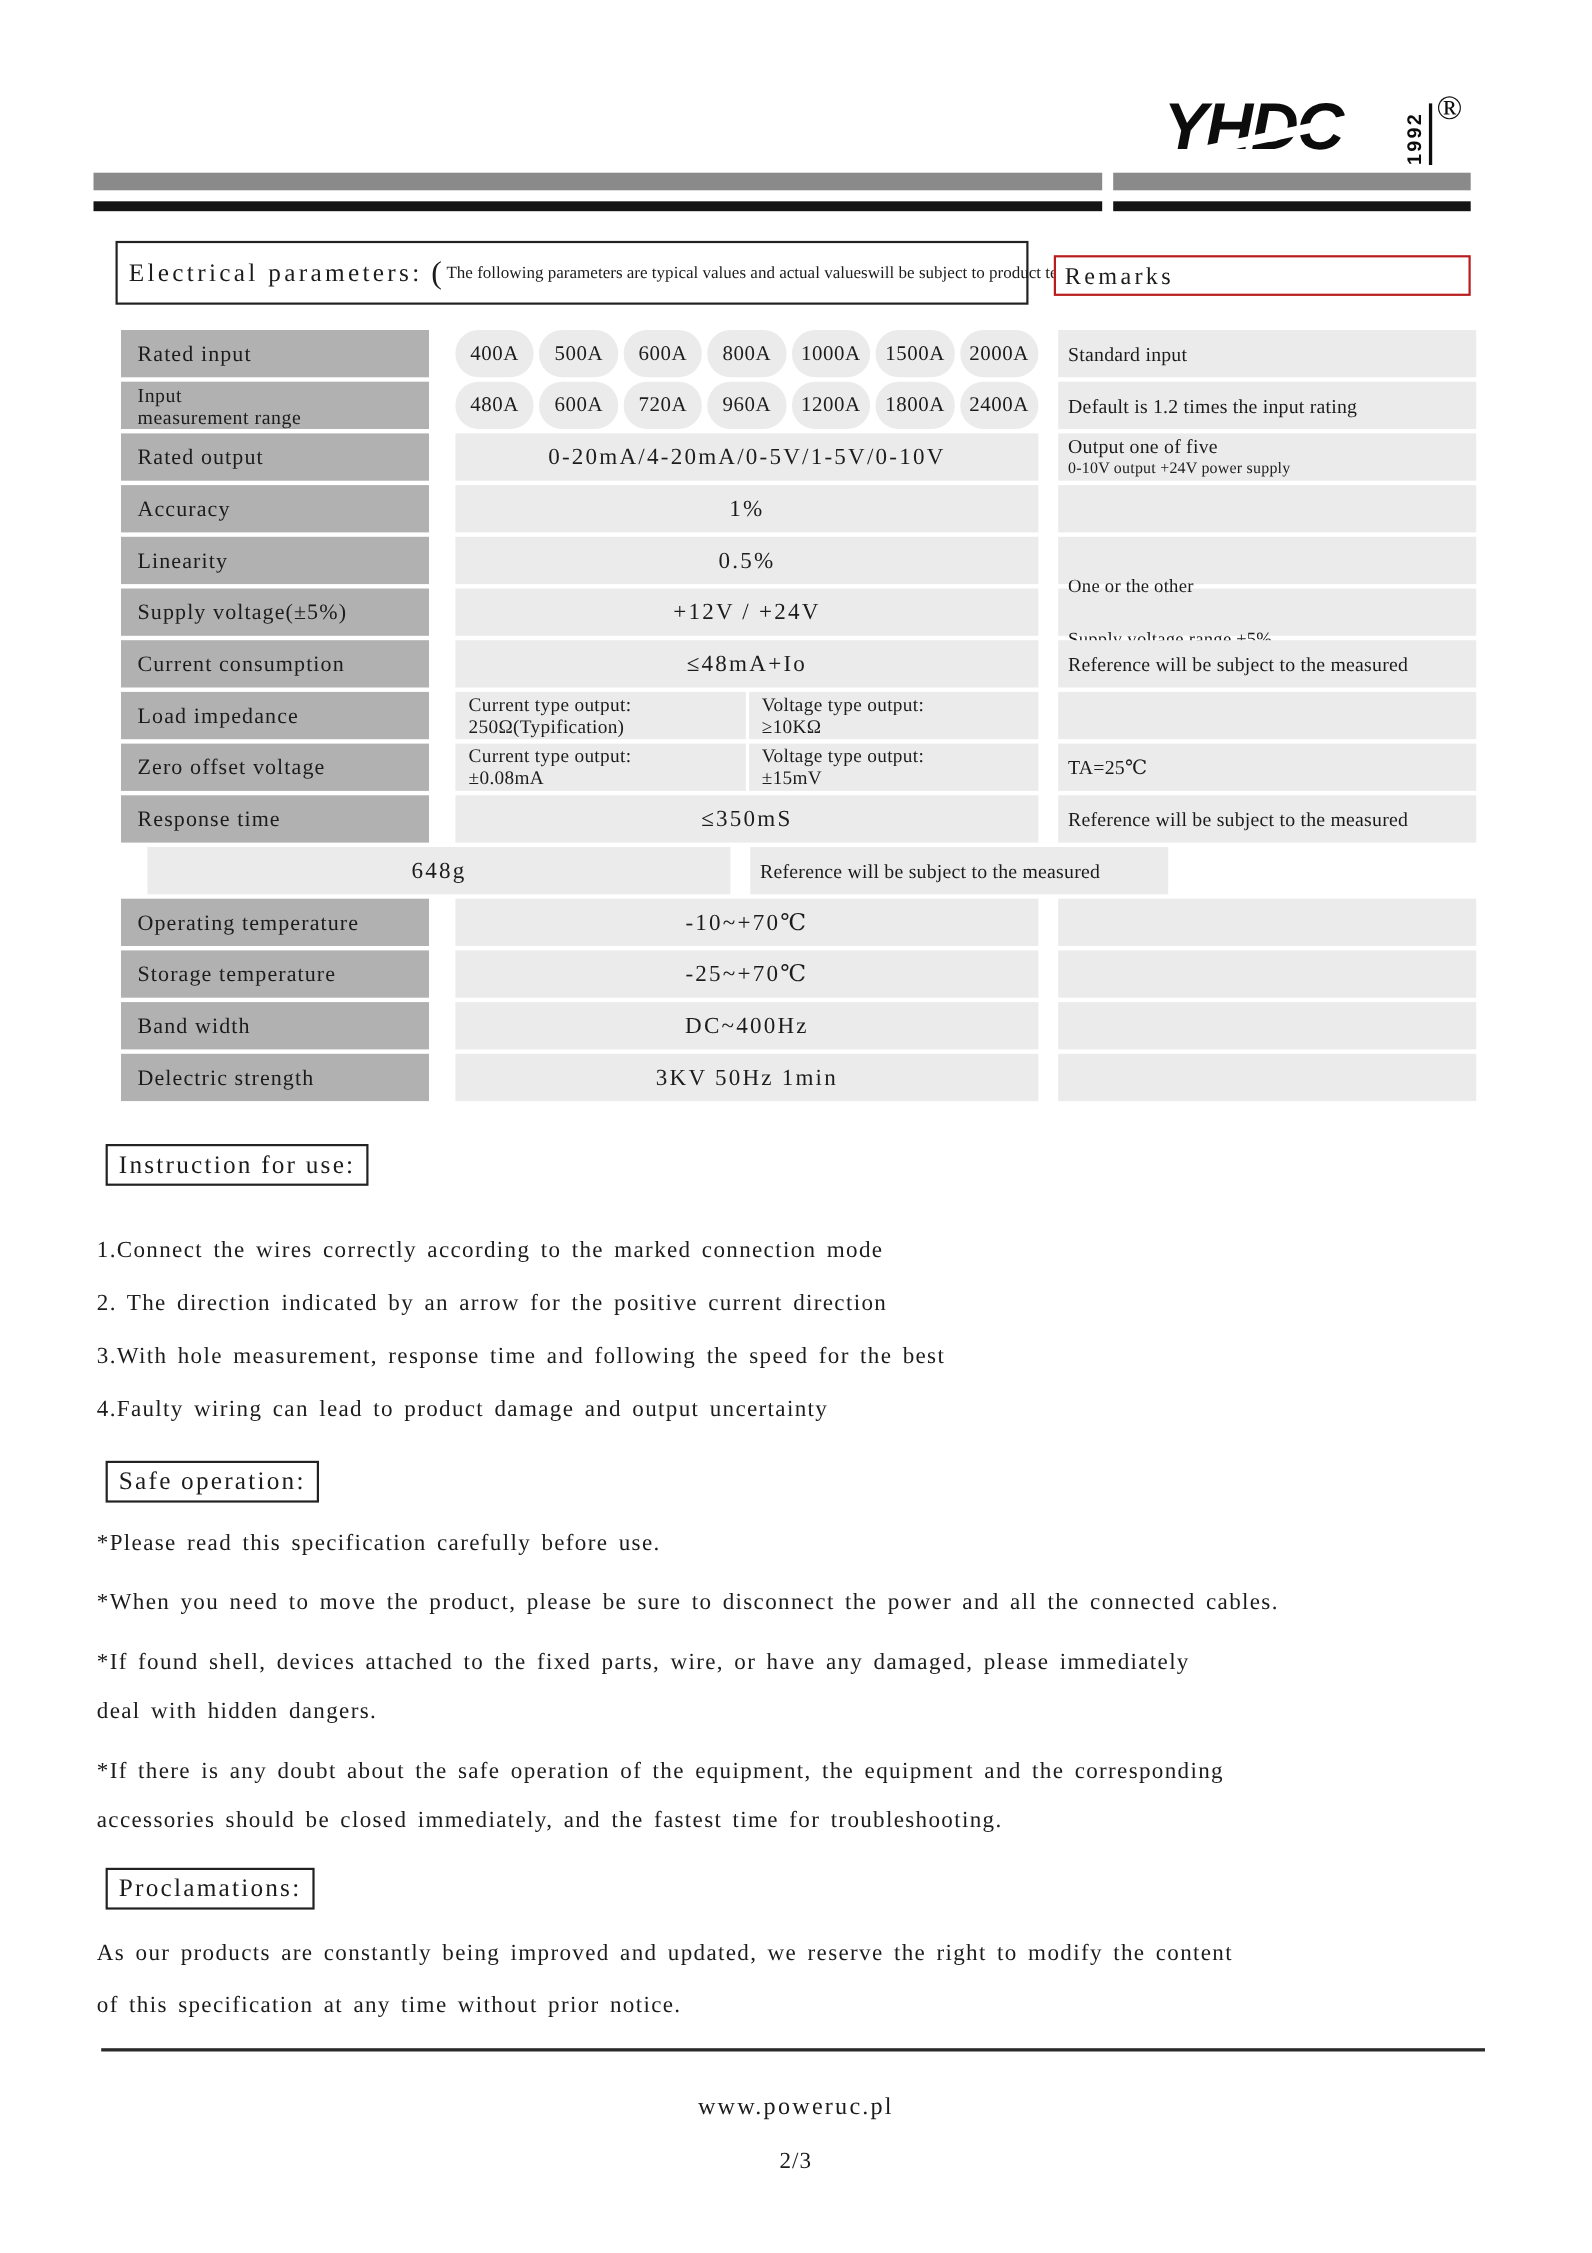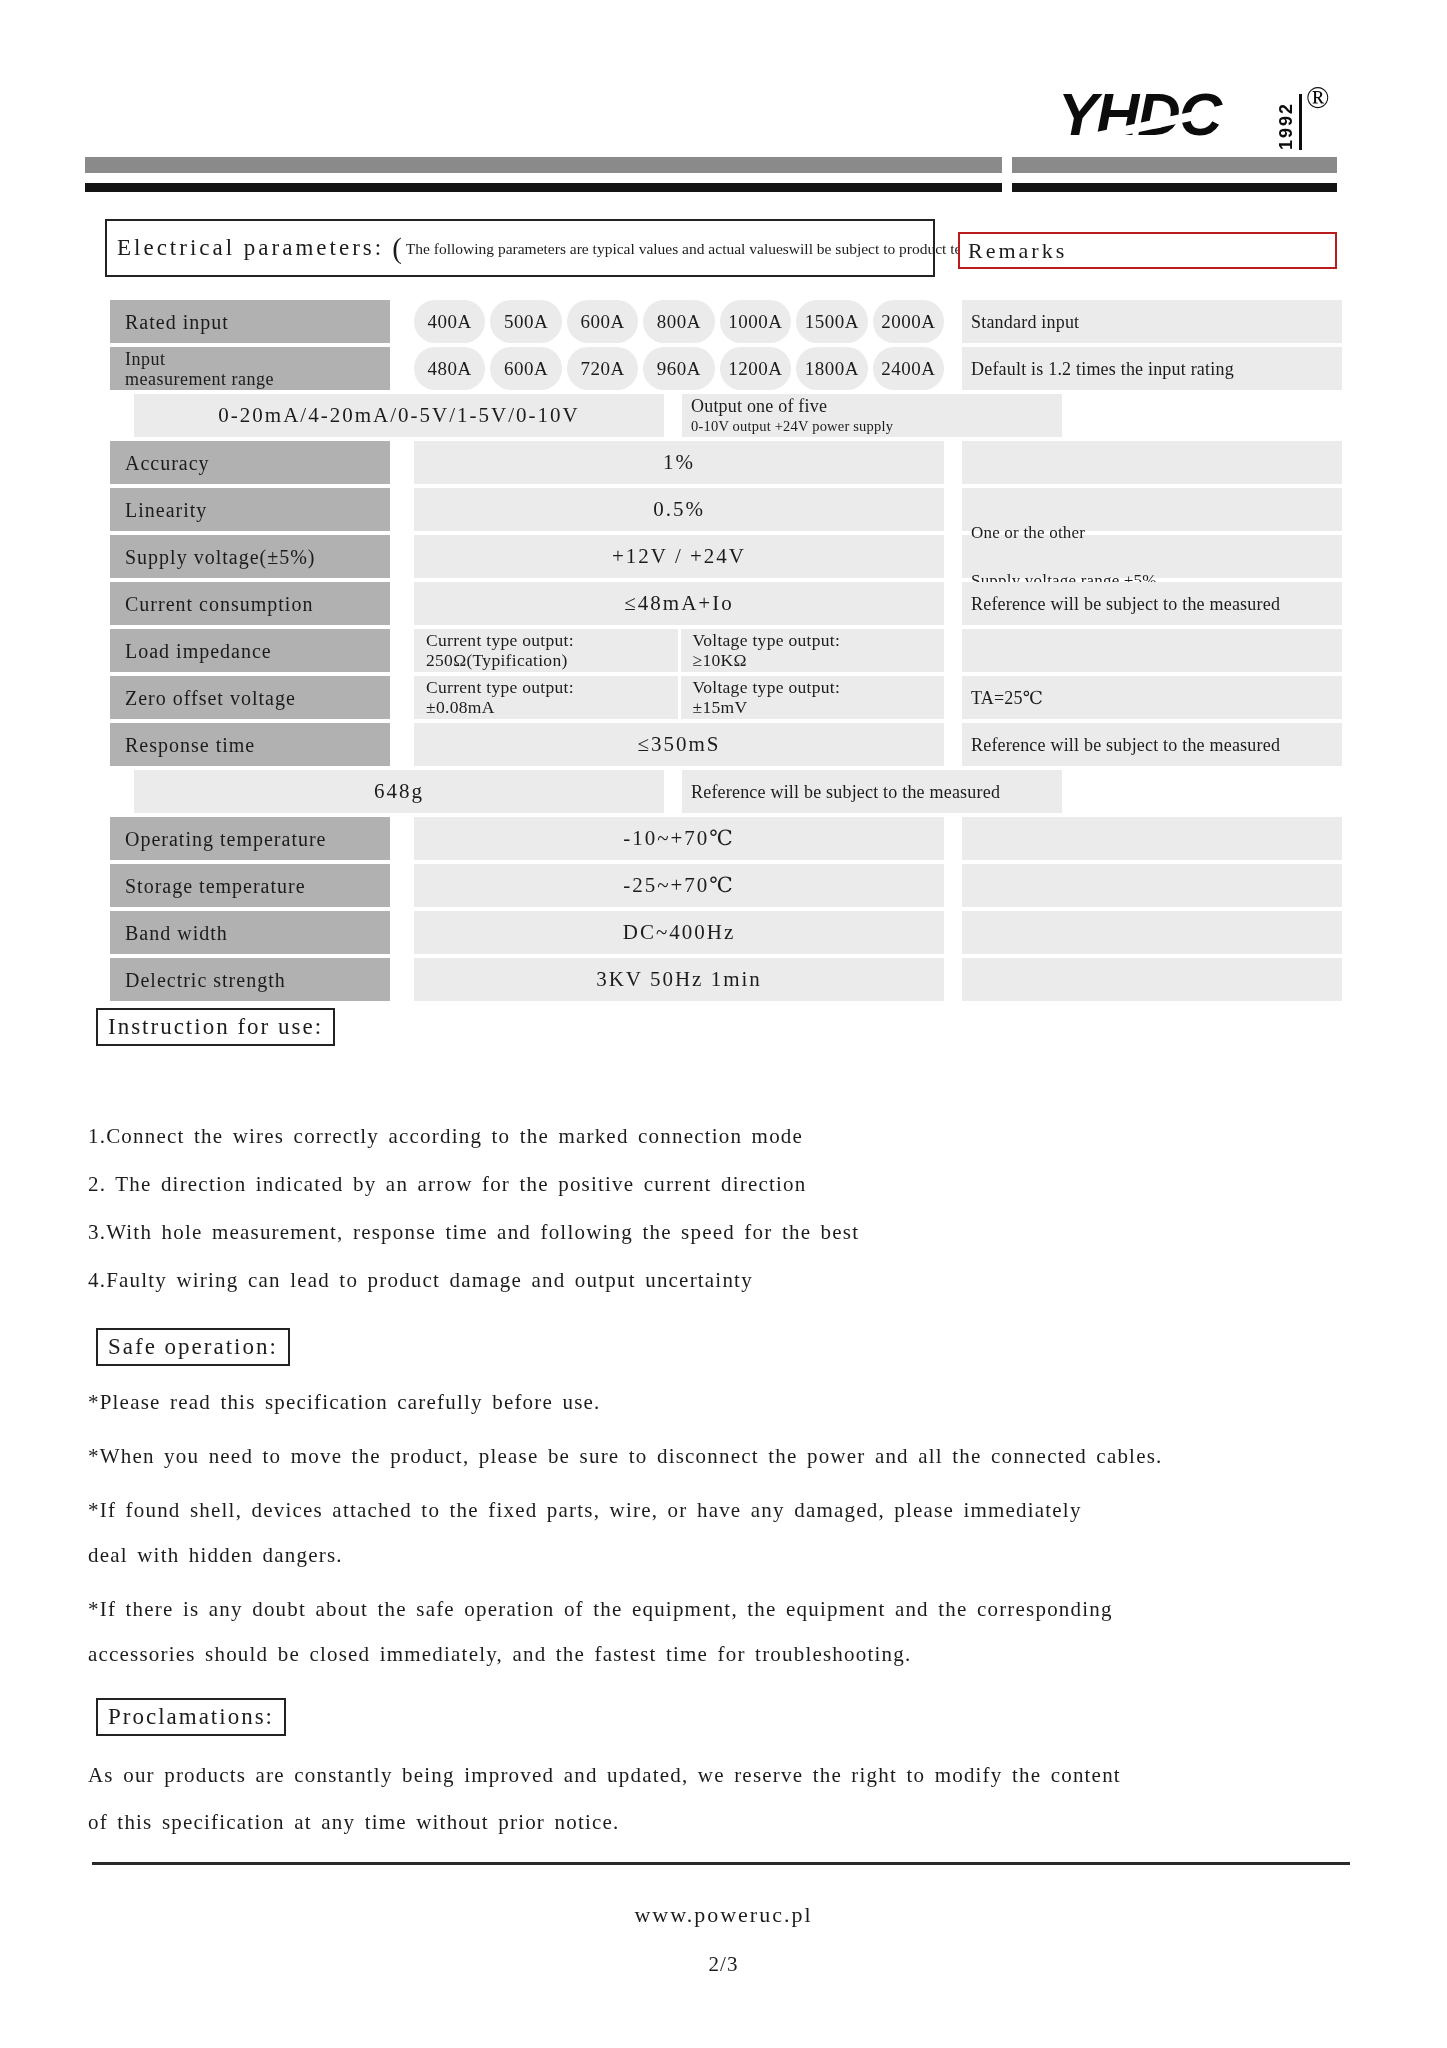--- a/index.html
+++ b/index.html
@@ -130,20 +130,23 @@
             <div class="cell">1800A</div>
             <div class="cell">2400A</div>
           </div>
         </div>
         <div class="tgap2"></div>
         <div class="tremark">
           <span class="r1">Default is 1.2 times the input rating</span>
         </div>
       </div>
       <div class="trow">
+        <div class="tlabel">
+          <span>Rated output</span>
+        </div>
         <div class="tgap1"></div>
         <div class="tvalue">
           <div class="single">0-20mA/4-20mA/0-5V/1-5V/0-10V</div>
         </div>
         <div class="tgap2"></div>
         <div class="tremark">
           <span class="r1">Output one of five</span>
           <span class="r2">0-10V output +24V power supply</span>
         </div>
       </div>
@@ -300,21 +303,21 @@
         </div>
         <div class="tgap1"></div>
         <div class="tvalue">
           <div class="single">3KV 50Hz 1min</div>
         </div>
         <div class="tgap2"></div>
         <div class="tremark"></div>
       </div>
     </div>
 
-  <div class="sec-box" id="instr-box" style="left:96px;top:1008px;">
+  <div class="sec-box" id="instr-box" style="left:96px;top:1040px;">
     <span>Instruction for use:</span>
   </div>
   <div id="instr-list">
     <div class="doc-line">1.Connect the wires correctly according to the marked connection mode</div>
     <div class="doc-line">2. The direction indicated by an arrow for the positive current direction</div>
     <div class="doc-line">3.With hole measurement, response time and following the speed for the best</div>
     <div class="doc-line">4.Faulty wiring can lead to product damage and output uncertainty</div>
   </div>
 
   <div class="sec-box" id="safe-box" style="left:96px;top:1328px;">

